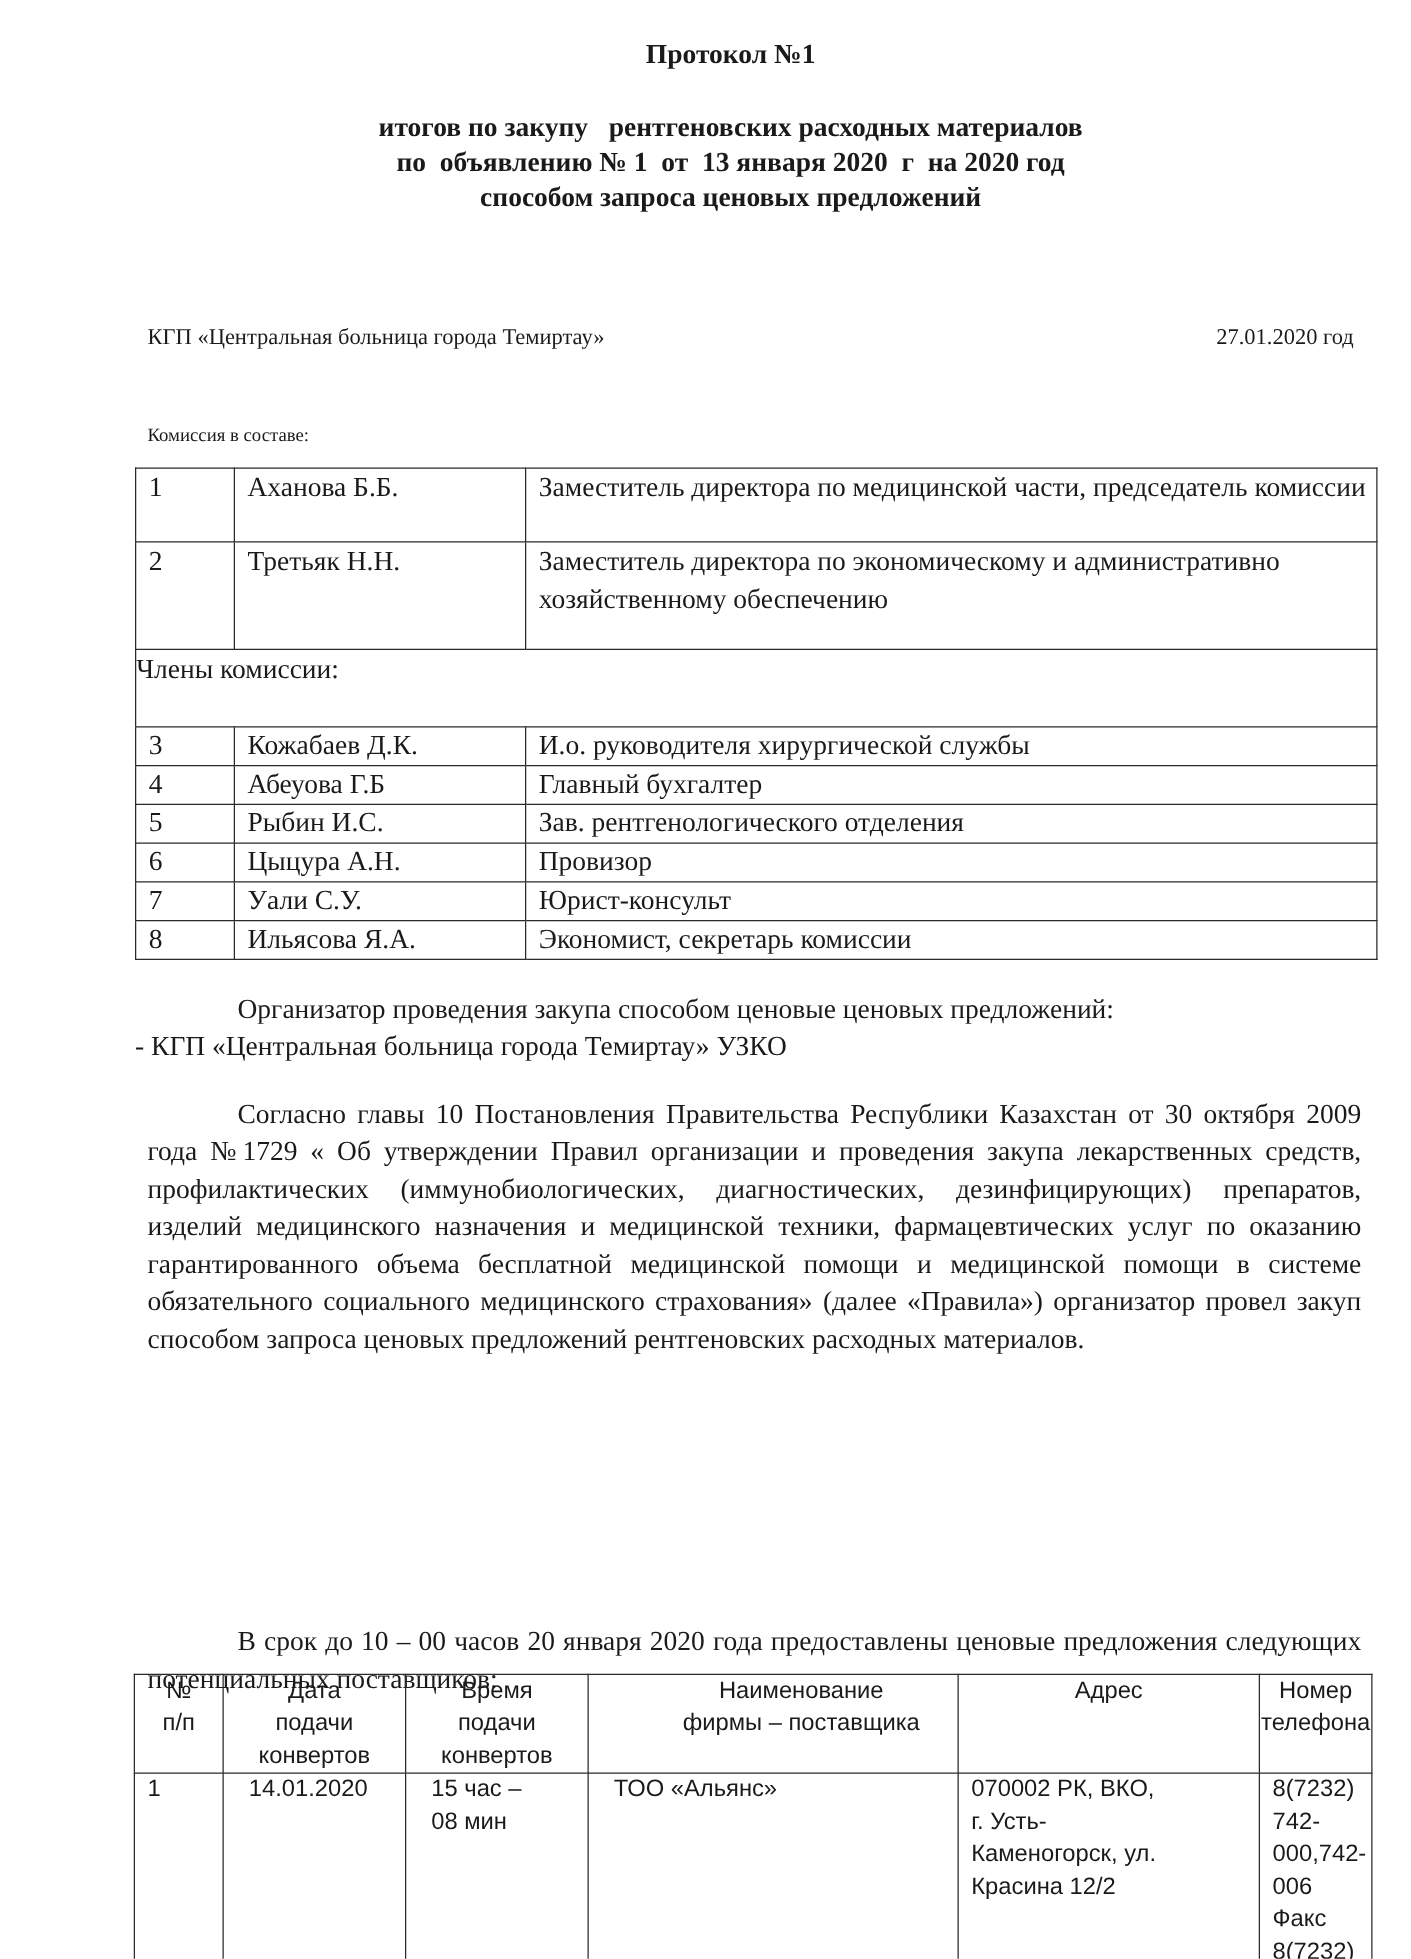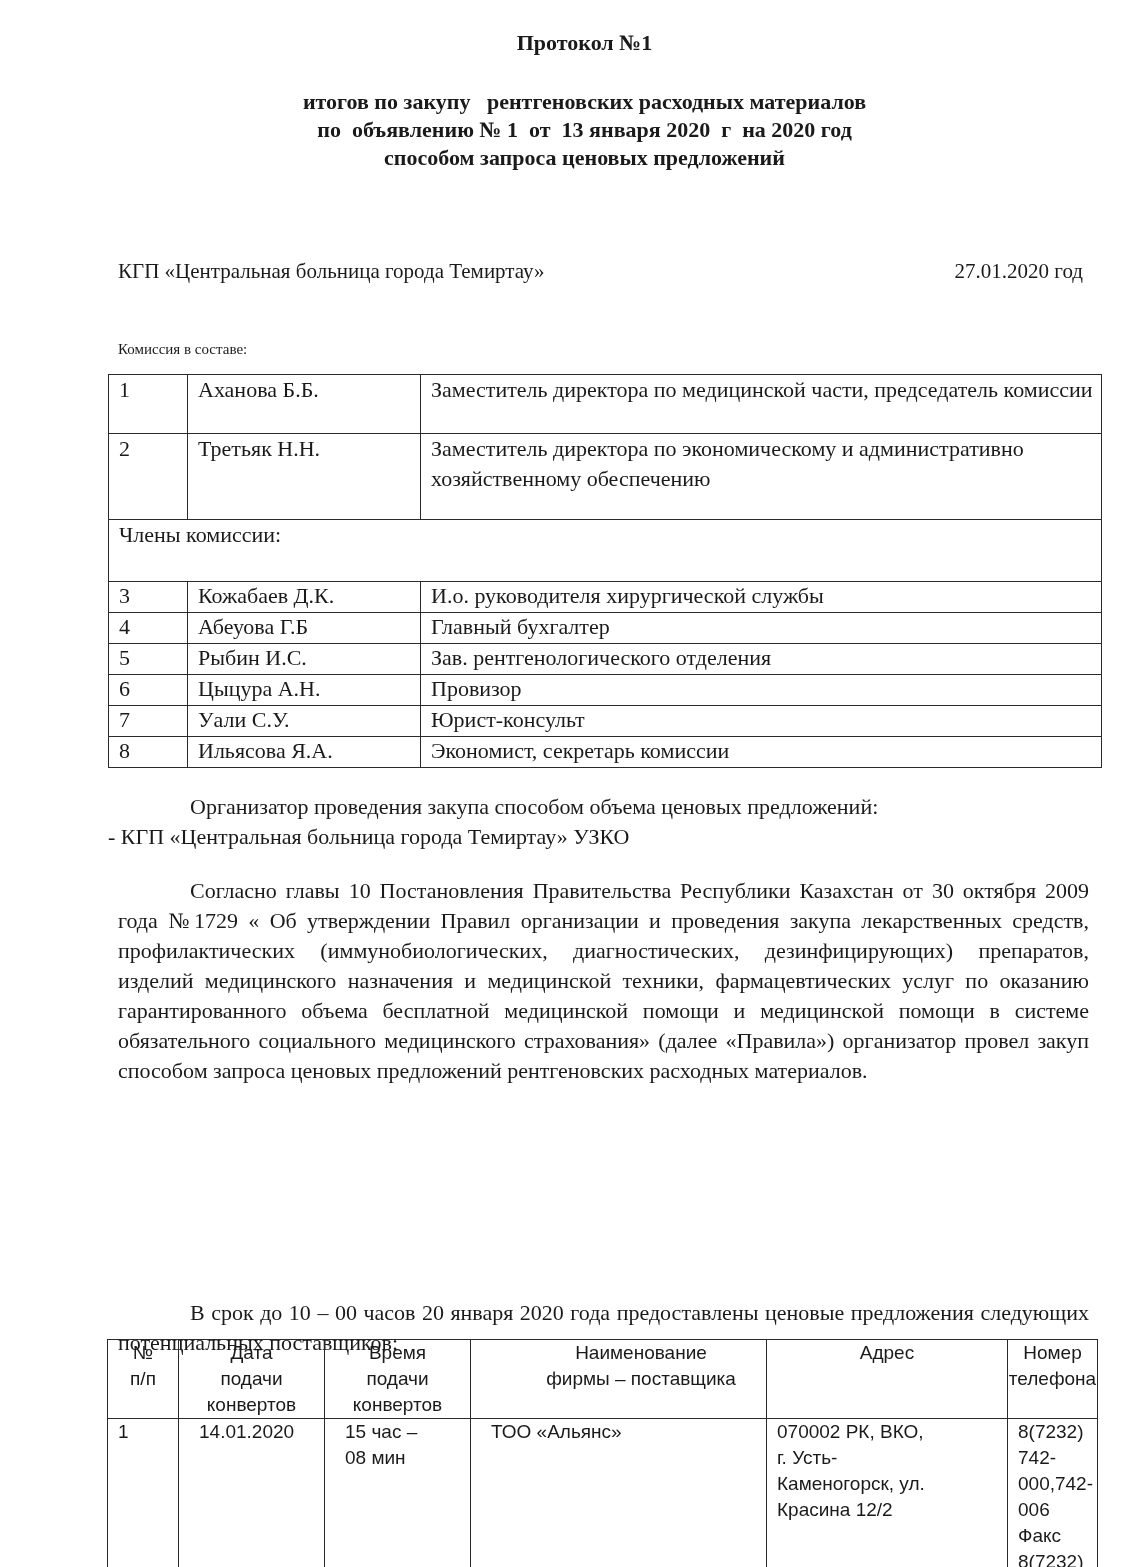--- a/index.html
+++ b/index.html
@@ -39,21 +39,21 @@
       font-size: 22px;
       line-height: 28px;
       margin-left: 20px;
     }
     .subtitle div { white-space: pre; }
     .org-line {
       position: absolute;
       left: 118px;
       right: 46px;
       top: 259px;
-      font-size: 21px;
+      font-size: 18px;
       display: flex;
       justify-content: space-between;
     }
     .commission-label {
       position: absolute;
       left: 118px;
       top: 341px;
       font-size: 15px;
     }
     table {
@@ -70,21 +70,21 @@
       left: 108px;
       top: 374px;
       width: 994px;
     }
     .commission td.num { width: 68px; padding-left: 10px; }
     .commission td.name { width: 222px; padding-left: 10px; }
     .commission td.role { padding-left: 10px; line-height: 30px; margin-top: 27px; }
     .commission tr.big td { line-height: 30px; }
     .commission tr.r1 td { height: 58px; }
     .commission tr.r2 td { height: 85px; }
-    .commission tr.members td { height: 61px; padding-left: 10px; line-height: 30px; }
+    .commission tr.members td { height: 61px; line-height: 30px; }
     .commission tr.small td { height: 30px; line-height: 28px; }
     .para {
       position: absolute;
       left: 118px;
       right: 40px;
       font-size: 22px;
       line-height: 30px;
       text-align: justify;
     }
     .para .indent { display: inline-block; width: 72px; }
@@ -174,21 +174,21 @@
     </tr>
     <tr class="small">
       <td class="num">8</td>
       <td class="name">Ильясова Я.А.</td>
       <td class="role">Экономист, секретарь комиссии</td>
     </tr>
   </tbody>
     </table>
 
   <div class="para p-organizer">
-    <div><span class="indent"></span><span>Организатор проведения закупа способом объема ценовых предложений:</span></div>
+    <div><span class="indent"></span><span>Организатор проведения закупа способом ценовые ценовых предложений:</span></div>
     <div style="margin-left:-10px;">- КГП «Центральная больница города Темиртау» УЗКО</div>
   </div>
 
   <div class="para p-rules">
     <span class="indent"></span><span>Согласно главы 10 Постановления Правительства Республики Казахстан от 30 октября 2009 года №1729  «  Об утверждении   Правил организации и проведения закупа лекарственных средств, профилактических (иммунобиологических,   диагностических, дезинфицирующих) препаратов, изделий медицинского назначения и медицинской техники, фармацевтических услуг по оказанию гарантированного объема бесплатной медицинской помощи и медицинской помощи в системе обязательного социального медицинского страхования» (далее «Правила») организатор провел закуп   способом запроса ценовых предложений  рентгеновских расходных материалов.</span>
   </div>
 
 
   <div class="para p-deadline">
     <span class="indent"></span><span>В срок до 10 – 00 часов 20 января 2020 года предоставлены ценовые предложения следующих потенциальных поставщиков:</span>

